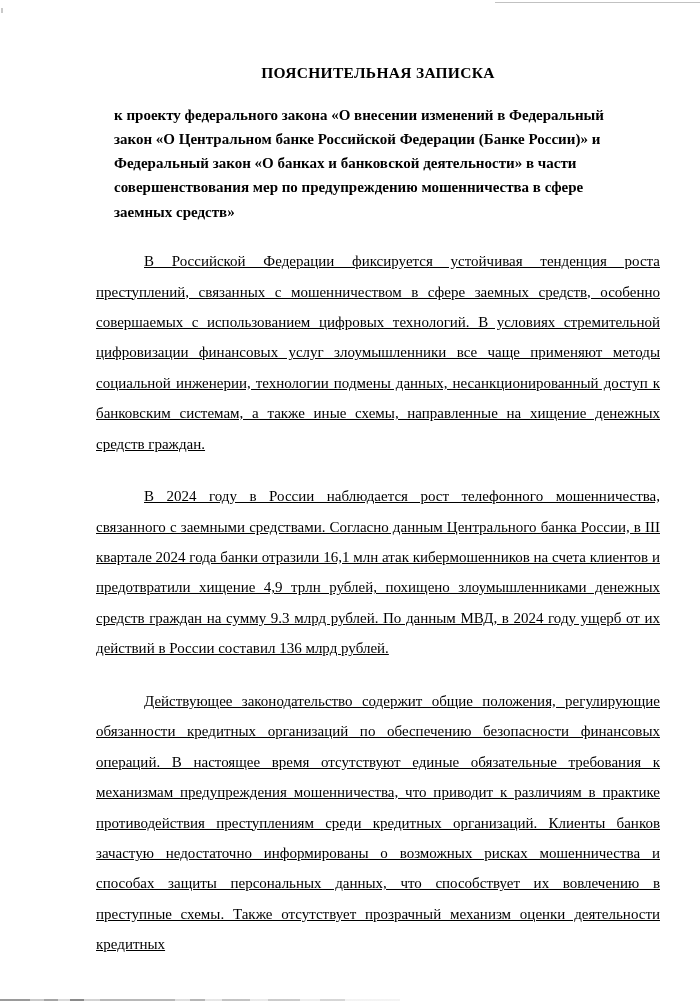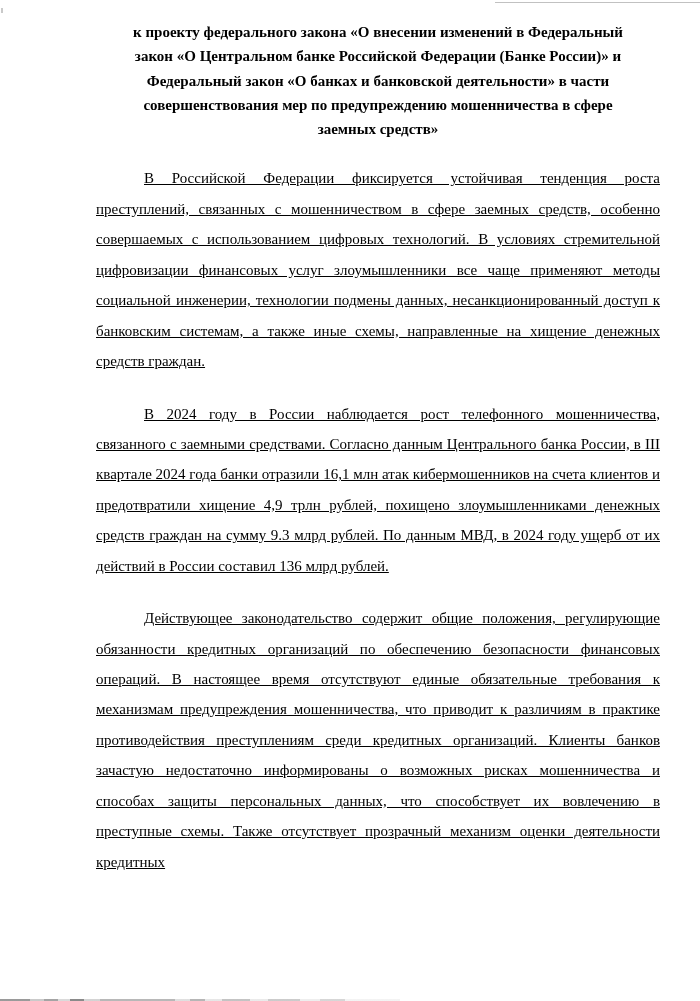--- a/index.html
+++ b/index.html
@@ -84,21 +84,21 @@
     text-align: center;
     font-size: 15.5px;
     font-weight: bold;
     letter-spacing: 0.3px;
     line-height: 1.2;
   }
 
   .doc-subtitle {
     margin: 0;
     padding-top: 20px;
-    text-align: center;
+    text-align: left;
     font-size: 15px;
     font-weight: bold;
     line-height: 1.62;
     padding-left: 18px;
     padding-right: 18px;
   }
 
   .body-text {
     margin: 0;
     padding-top: 22px;
@@ -118,20 +118,21 @@
 </head>
 <body>
 
 <div class="page">
 
   <div class="scan-line-top"></div>
   <div class="scan-speck"></div>
 
   <div class="content">
 
+    <h1 class="doc-title">ПОЯСНИТЕЛЬНАЯ ЗАПИСКА</h1>
 
     <p class="doc-subtitle">к проекту федерального закона «О внесении изменений в Федеральный закон «О Центральном банке Российской Федерации (Банке России)» и Федеральный закон «О банках и банковской деятельности» в части совершенствования мер по предупреждению мошенничества в сфере заемных средств»</p>
 
     <p class="body-text">В Российской Федерации фиксируется устойчивая тенденция роста преступлений, связанных с мошенничеством в сфере заемных средств, особенно совершаемых с использованием цифровых технологий. В условиях стремительной цифровизации финансовых услуг злоумышленники все чаще применяют методы социальной инженерии, технологии подмены данных, несанкционированный доступ к банковским системам, а также иные схемы, направленные на хищение денежных средств граждан.</p>
 
     <p class="body-text">В 2024 году в России наблюдается рост телефонного мошенничества, связанного с заемными средствами. Согласно данным Центрального банка России, в III квартале 2024 года банки отразили 16,1 млн атак кибермошенников на счета клиентов и предотвратили хищение 4,9 трлн рублей, похищено злоумышленниками денежных средств граждан на сумму 9.3 млрд рублей. По данным МВД, в 2024 году ущерб от их действий в России составил 136 млрд рублей.</p>
 
     <p class="body-text">Действующее законодательство содержит общие положения, регулирующие обязанности кредитных организаций по обеспечению безопасности финансовых операций. В настоящее время отсутствуют единые обязательные требования к механизмам предупреждения мошенничества, что приводит к различиям в практике противодействия преступлениям среди кредитных организаций. Клиенты банков зачастую недостаточно информированы о возможных рисках мошенничества и способах защиты персональных данных, что способствует их вовлечению в преступные схемы. Также отсутствует прозрачный механизм оценки деятельности кредитных</p>
 
   </div>

